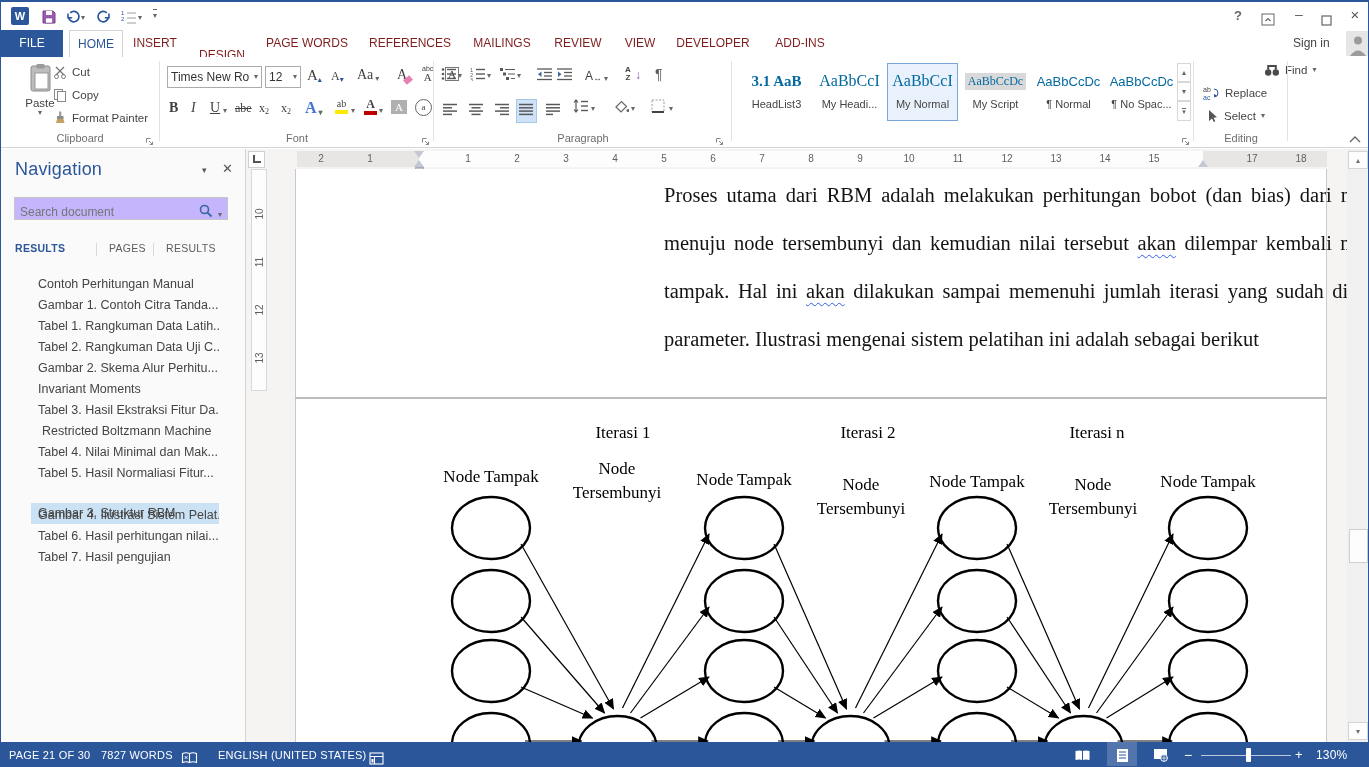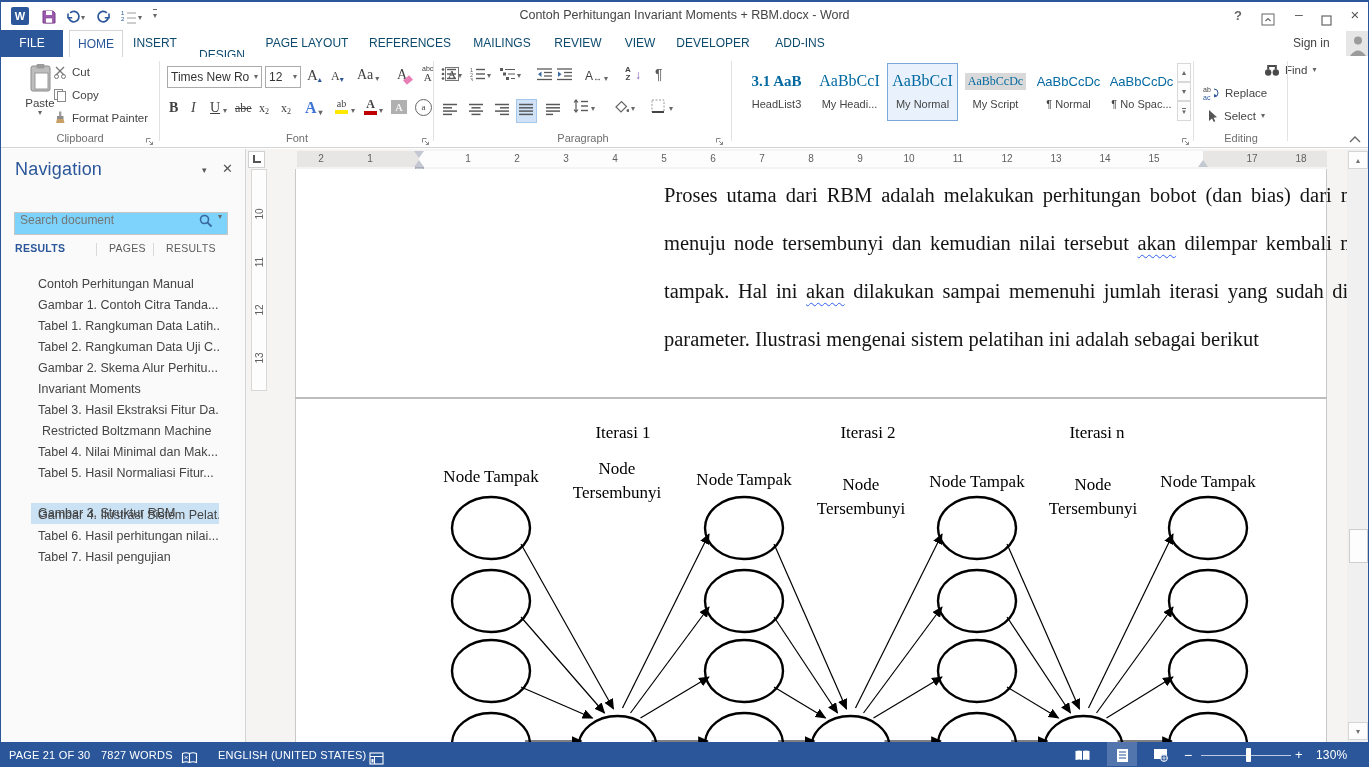--- a/index.html
+++ b/index.html
@@ -9,21 +9,21 @@
 .c{position:absolute}
 .nosel{user-select:none}
 
 #titlebar{left:0;top:0;width:100%;height:29px;background:#fff;border-top:1px solid #2b579a}
 .qico{display:inline-flex;align-items:center;justify-content:center;height:20px;vertical-align:top}
 #wintitle{left:0;right:0;top:6px;text-align:center;font-size:12.5px;color:#444}
 .winbtn{font-size:13px;color:#666;text-align:center}
 .caret{font-size:8px;color:#666;line-height:8px}
 
 #tabrow{left:0;top:29px;width:100%;height:27px;background:#fff}
-.rtab{position:absolute;top:0;height:27px;line-height:27px;text-align:center;font-size:12px;color:#0c4a6e;cursor:default}
+.rtab{position:absolute;top:0;height:27px;line-height:27px;text-align:center;font-size:12px;color:#7f1d1d;cursor:default}
 .rtab.active{background:#fff;border:1px solid #d4d4d4;border-bottom:none;color:#2b579a}
 #filetab{background:#2b579a;color:#fff;width:62px;left:0}
 
 #ribbon{left:0;top:56px;width:100%;height:91px;background:#fff;border-bottom:1px solid #d4d4d4}
 .gsep{position:absolute;top:4px;height:80px;width:1px;background:#e2e2e2}
 .grplabel{position:absolute;bottom:3px;left:0;right:0;text-align:center;font-size:11px;color:#6e6e6e}
 .launcher{position:absolute;bottom:5px;width:10px;height:10px}
 .rbtn{position:absolute;display:flex;align-items:center;gap:5px;font-size:11.5px;color:#444}
 .combo{position:absolute;height:22px;border:1px solid #ababab;background:#fff;font-size:12px;color:#333;
   display:flex;align-items:center;padding:0 3px}
@@ -47,21 +47,21 @@
 #hruler .zone{position:absolute;top:0;height:16px;background:#fdfdfd}
 .rnum{position:absolute;top:1px;transform:translateX(-50%);line-height:14px}
 #vruler{left:250px;top:168px;width:16px;height:222px;background:#fdfdfd;border:1px solid #d8d8d8;
   background-image:repeating-linear-gradient(180deg,transparent 0 23.5px,#a8a8a8 23.5px 24.5px,transparent 24.5px 49px);
   background-size:5px 49px;background-position:center 19px;background-repeat:repeat-y;
   font-size:10px;color:#5f5f5f}
 .vnum{position:absolute;left:2px;transform:translateY(-50%);writing-mode:vertical-rl;transform:translateY(-50%) rotate(180deg)}
 
 #navpane{left:0;top:148px;width:245px;height:593px;background:#fafafa;border-right:1px solid #d4d4d4}
 #navtitle{position:absolute;left:14px;top:10px;font-size:18px;font-weight:400;color:#2b579a;letter-spacing:.2px}
-#navsearch{position:absolute;left:13px;top:63px;width:214px;height:23px;background:#7dd3fc;border:1px solid #c6c6c6;display:flex;align-items:flex-start}
+#navsearch{position:absolute;left:13px;top:48px;width:214px;height:23px;background:#c4b5fd;border:1px solid #c6c6c6;display:flex;align-items:flex-end}
 #navsearch input{border:none;outline:none;flex:1;font-size:12px;color:#555;padding:0 5px;font-family:"Liberation Sans",sans-serif;background:transparent}
 .navtab{position:absolute;top:93px;font-size:10.5px;color:#5c5c5c;letter-spacing:.3px}
 .navtab.active{color:#2b579a;font-weight:bold}
 .ntsep{position:absolute;top:94px;width:1px;height:13px;background:#d9d9d9}
 .nav-item{position:absolute;left:30px;width:188px;height:21px;line-height:21px;font-size:12.5px;color:#444;
   padding-left:7px;white-space:nowrap;overflow:hidden;cursor:default}
 .nav-item.sel{background:#cbe2f5}
 
 #canvas{left:245px;top:168px;width:1101px;height:573px;background:#f5f4f3}
 #page{position:absolute;left:49px;top:0;width:1032px;height:573px;background:#fff;border-left:1px solid #c9c9c9;border-right:1px solid #c9c9c9}
@@ -118,21 +118,20 @@
           <text x="0" y="5" font-size="6" fill="#2b579a" font-family="Liberation Sans">1</text>
           <text x="0" y="11" font-size="6" fill="#2b579a" font-family="Liberation Sans">2</text>
           <line x1="6" y1="3" x2="15" y2="3" stroke="#9c9c9c"></line>
           <line x1="6" y1="8" x2="15" y2="8" stroke="#9c9c9c"></line>
           <line x1="6" y1="13" x2="15" y2="13" stroke="#9c9c9c"></line>
         </svg>
     </span>
     <span class="caret c" style="left:137px;top:12px">▾</span>
     <span class="c" style="left:152px;top:7px;border-top:1px solid #666;font-size:8px;color:#666;line-height:10px;padding-top:1px">▾</span>
 
-    <div id="wintitle" class="c">Contoh Perhitungan Invariant Moments + RBM.docx - Word</div>
 
     <span class="winbtn c" style="left:1228px;top:6px;width:18px;font-weight:bold">?</span>
     <span class="qico c" style="left:1258px;top:7px;width:18px">
       <svg width="14" height="13">
           <rect x="1" y="1" width="12" height="11" fill="none" stroke="#666"></rect>
           <path d="M4.5 8 L7 5.5 L9.5 8" fill="none" stroke="#666" stroke-width="1.2"></path>
         </svg>
     </span>
     <span class="winbtn c" style="left:1288px;top:4px;width:20px;font-size:14px">–</span>
     <span class="qico c" style="left:1316px;top:8px;width:18px">
@@ -142,21 +141,21 @@
     </span>
     <span class="winbtn c" style="left:1344px;top:4px;width:20px;font-size:15px;color:#555">×</span>
   </div>
 
   <div id="tabrow" class="c">
     <div id="filetab" class="rtab">FILE</div>
     <div id="rtabs">
         <div class="rtab active" style="left: 68px; width: 54px;">HOME</div>
         <div class="rtab" style="left: 126px; width: 56px;">INSERT</div>
         <div class="rtab" style="left: 190px; width: 62px; margin-top: 12px;">DESIGN</div>
-        <div class="rtab" style="left: 256px; width: 100px;">PAGE LAYOUT</div>
+        <div class="rtab" style="left: 256px; width: 100px;">PAGE WORDS</div>
         <div class="rtab" style="left: 360px; width: 98px;">REFERENCES</div>
         <div class="rtab" style="left: 462px; width: 78px;">MAILINGS</div>
         <div class="rtab" style="left: 544px; width: 66px;">REVIEW</div>
         <div class="rtab" style="left: 614px; width: 50px;">VIEW</div>
         <div class="rtab" style="left: 668px; width: 88px;">DEVELOPER</div>
         <div class="rtab" style="left: 760px; width: 78px;">ADD-INS</div>
       </div>
     <span class="c" style="left:1292px;top:6px;font-size:12px;color:#444">Sign in</span>
     <span class="qico c" style="left:1345px;top:1px;width:23px;height:25px;background:#e6e6e6">
       <svg width="22" height="24">

